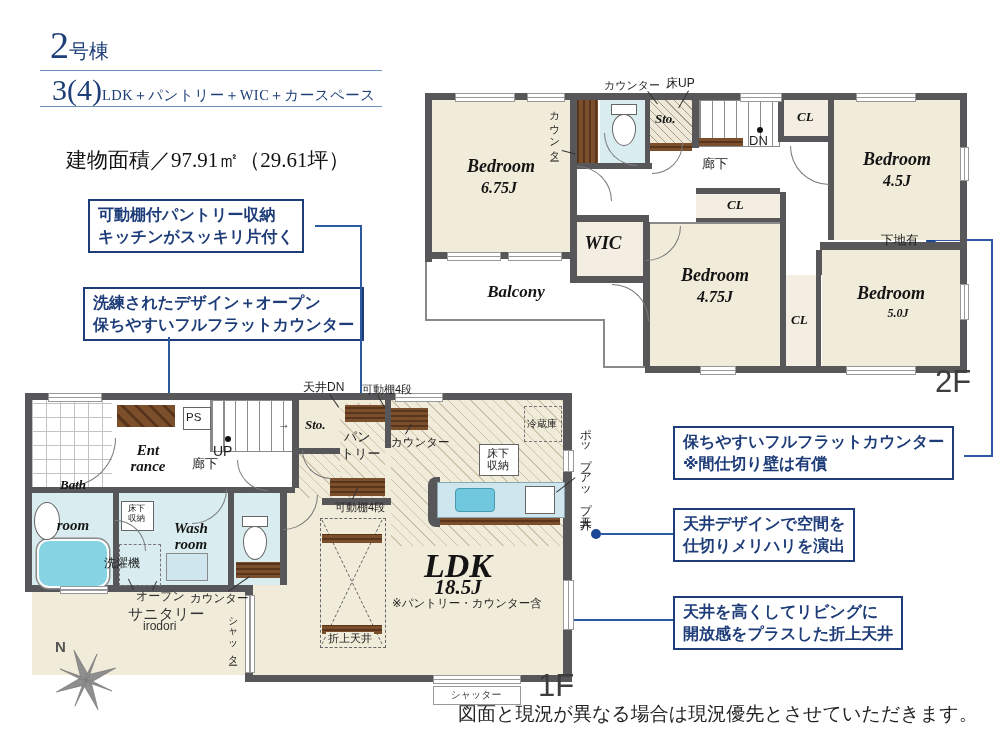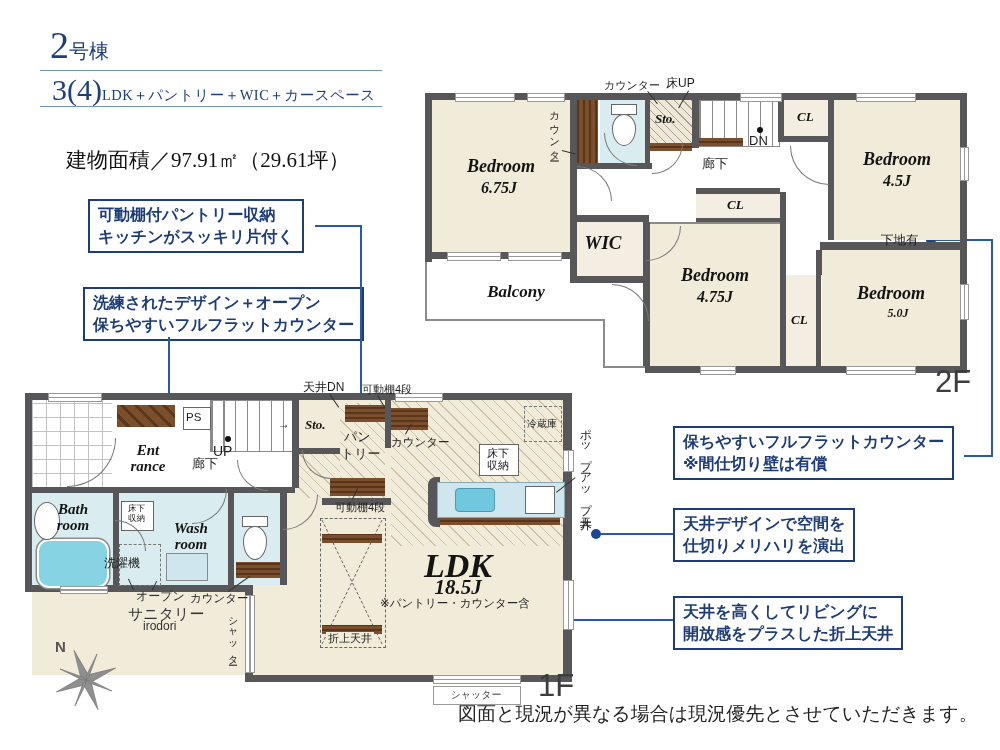--- a/index.html
+++ b/index.html
@@ -272,27 +272,27 @@
   <div class="lbl" style="left:362px;top:383px">可動棚4段</div>
   <div class="ptr" style="left:378px;top:395px;width:14px;transform:rotate(60deg)"></div>
   <div class="lbl" style="left:344px;top:430px;font-size:13px">パン</div>
   <div class="lbl" style="left:341px;top:447px;font-size:13px">トリー</div>
   <div class="lbl" style="left:335px;top:501px">可動棚4段</div>
   <div class="ptr" style="left:352px;top:499px;width:12px;transform:rotate(-65deg)"></div>
   <div class="lbl" style="left:391px;top:436px;font-size:11.5px">カウンター</div>
   <div class="ptr" style="left:405px;top:434px;width:12px;transform:rotate(-60deg)"></div>
   <div class="lbl lblv" style="left:578px;top:420px;font-size:12px;height:110px">ポップアップ天井</div>
   <div class="ptr" style="left:556px;top:492px;width:24px;transform:rotate(-38deg)"></div>
-  <div class="rname" style="left:39px;top:502px;width:68px;font-size:15px">Bath</div>
+  <div class="rname" style="left:39px;top:478px;width:68px;font-size:13px">Bath</div>
   <div class="rname" style="left:39px;top:518px;width:68px;font-size:15px">room</div>
   <div class="rname" style="left:160px;top:521px;width:62px;font-size:15px">Wash</div>
   <div class="rname" style="left:160px;top:537px;width:62px;font-size:15px">room</div>
   <div class="rname" style="left:398px;top:548px;width:120px;font-size:34px">LDK</div>
   <div class="rname" style="left:398px;top:576px;width:120px;font-size:21px">18.5J</div>
-  <div class="lbl" style="left:380px;top:597px;font-size:11.5px">※パントリー・カウンター含</div>
+  <div class="lbl" style="left:392px;top:597px;font-size:11.5px">※パントリー・カウンター含</div>
   <div class="lbl" style="left:136px;top:590px;font-size:12px;color:#333">オープン</div>
   <div class="lbl" style="left:128px;top:605px;font-size:15px;color:#333">サニタリー</div>
   <div class="lbl" style="left:143px;top:620px;font-size:12px;color:#333">irodori</div>
   <div class="ptr" style="left:133px;top:590px;width:12px;transform:rotate(-115deg)"></div>
   <div class="ptr" style="left:152px;top:590px;width:10px;transform:rotate(-65deg)"></div>
   <div class="lbl" style="left:190px;top:592px;font-size:11.5px">カウンター</div>
   <div class="ptr" style="left:228px;top:591px;width:26px;transform:rotate(-35deg)"></div>
   <div class="lbl lblv" style="left:227px;top:610px;font-size:10px;height:56px">シャッター</div>
   <div class="abs" style="left:538px;top:668px;font-size:31px;color:#3d3d3d">1F</div>
 

